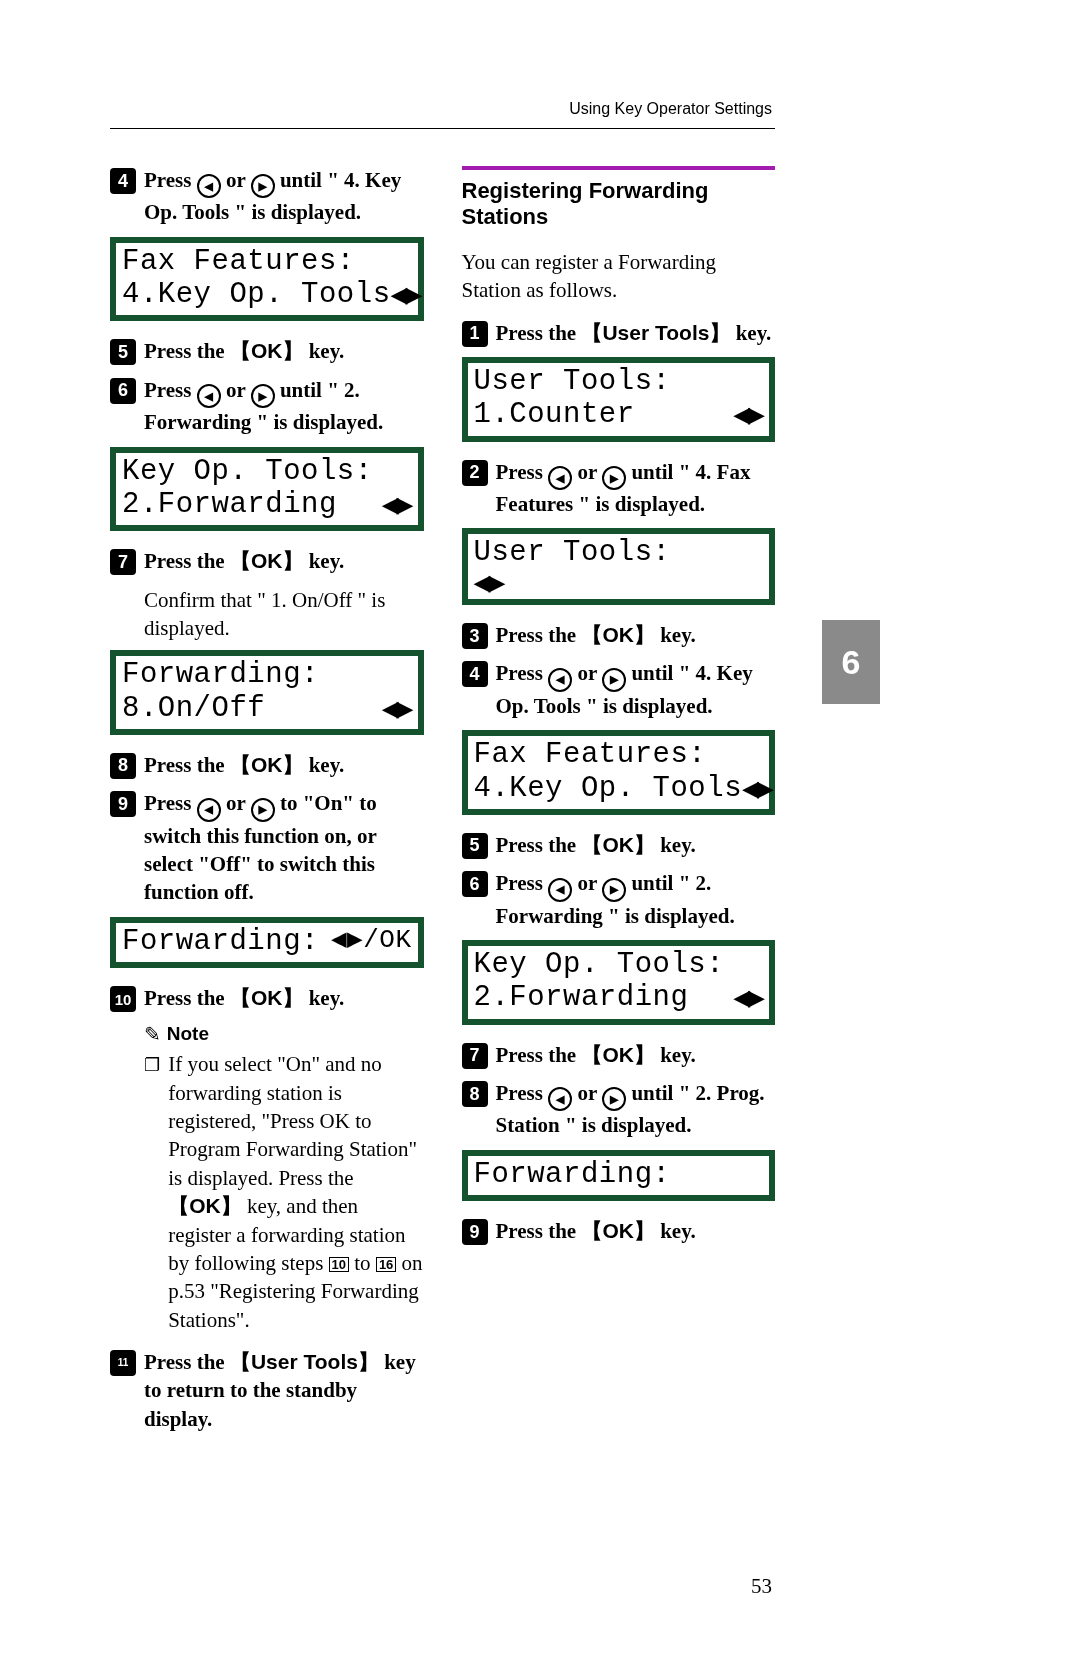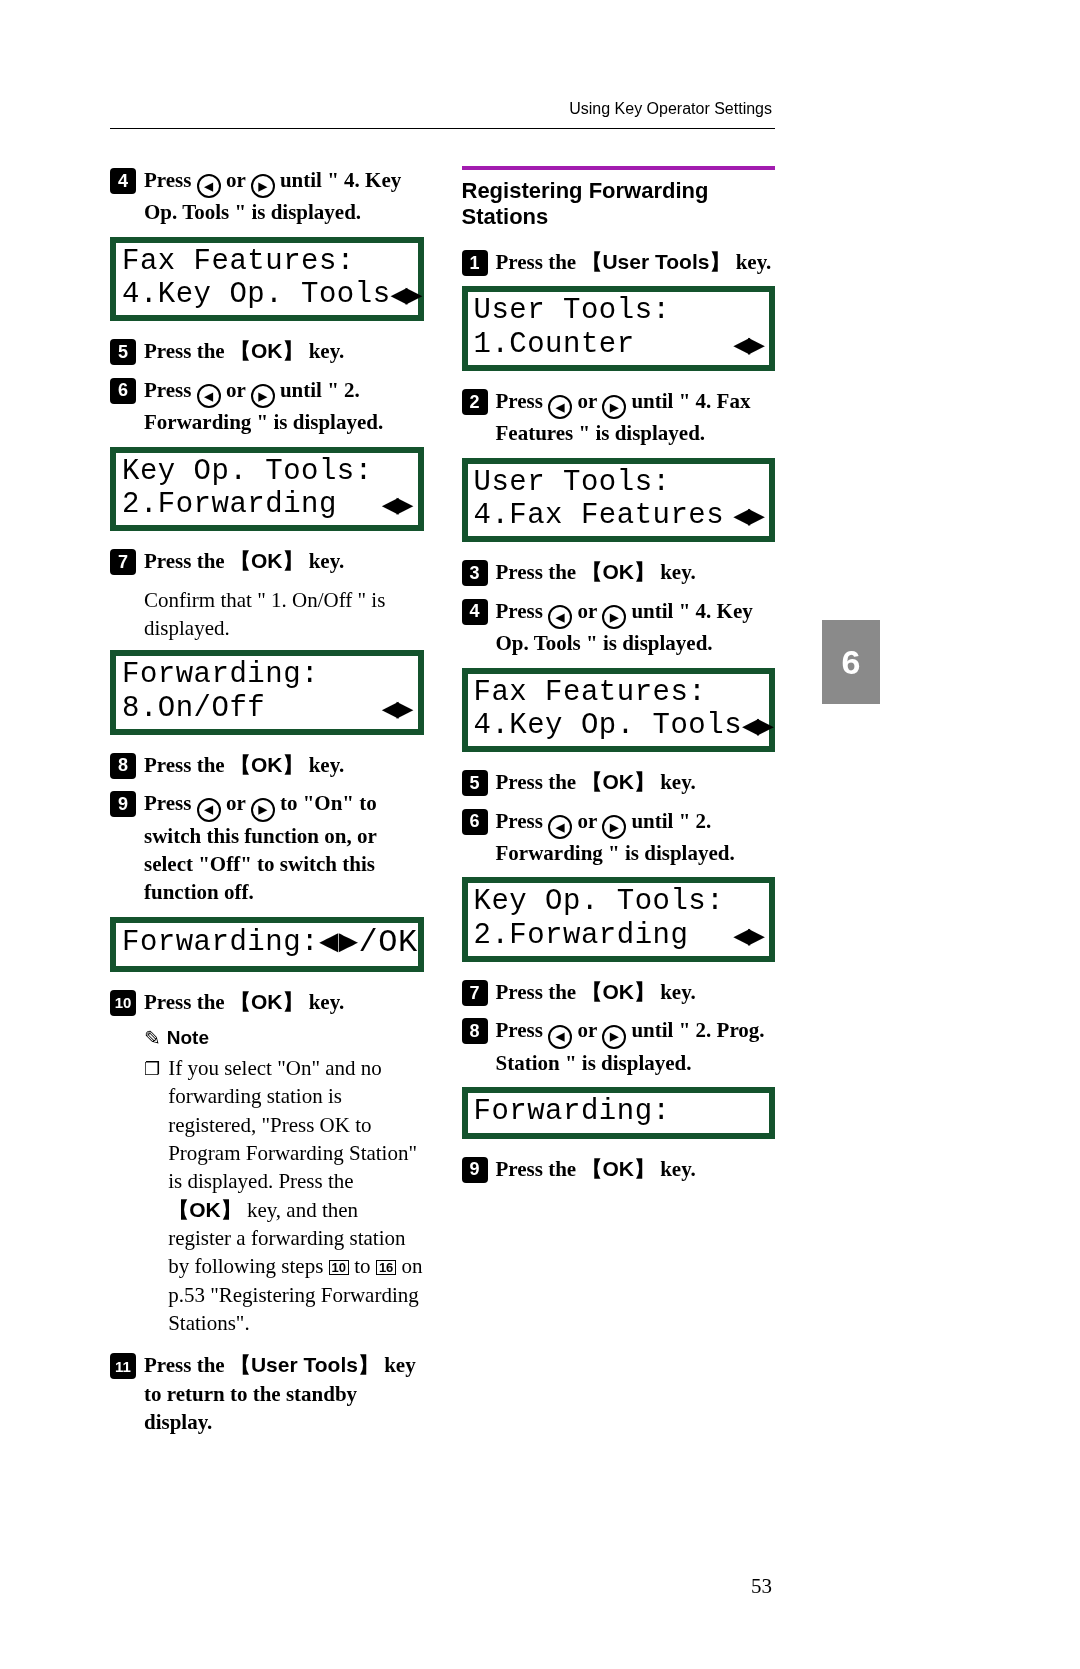--- a/index.html
+++ b/index.html
@@ -102,21 +102,21 @@
     white-space: pre;
   }
   .lcd-nav {
     font-family: Arial, sans-serif;
     font-size: 22px;
     letter-spacing: -2px;
   }
   .lcd-nav::before { content: "◀▶"; }
   .lcd-navok {
     font-family: "Courier New", monospace;
-    font-size: 32px;
+    font-size: 26px;
   }
   .confirm {
     font-size: 21px;
     line-height: 1.35;
     margin: 4px 0 8px 34px;
   }
   .note-head {
     display: flex;
     align-items: center;
     gap: 6px;
@@ -272,31 +272,32 @@
         <span class="note-title">Note</span>
       </div>
       <div class="note-body">
         <span class="note-bullet">❐</span>
         <span>
           <span>If you select "On" and no forwarding station is registered, "Press OK to Program Forwarding Station" is displayed. Press the </span><span class="keycap">OK</span><span> key, and then register a forwarding station by following steps </span><span class="inline-box">10</span><span> to </span><span class="inline-box">16</span><span> on p.53 "Registering Forwarding Stations".</span>
         </span>
       </div>
 
       <div class="step" style="margin-top:14px">
-        <div class="step-num" style="font-size:15px">11</div>
+        <div class="step-num" style="font-size:10px">11</div>
         <div class="step-body bold">
           <span>Press the </span><span class="keycap">User Tools</span><span> key to return to the standby display.</span>
         </div>
       </div>
 
     </div>
 
     <div class="col">
 
       <div class="section-head">Registering Forwarding Stations</div>
+      <div class="intro">You can register a Forwarding Station as follows.</div>
 
       <div class="step">
         <div class="step-num">1</div>
         <div class="step-body bold">
           <span>Press the </span><span class="keycap">User Tools</span><span> key.</span>
         </div>
       </div>
 
       <div class="lcd">
         <div class="lcd-row"><span>User Tools:</span></div>
@@ -305,21 +306,21 @@
 
       <div class="step">
         <div class="step-num">2</div>
         <div class="step-body bold">
           <span>Press </span><span class="arrow-circ triangle-left"></span><span> or </span><span class="arrow-circ triangle-right"></span><span> until " 4. Fax Features " is displayed.</span>
         </div>
       </div>
 
       <div class="lcd">
         <div class="lcd-row"><span>User Tools:</span></div>
-        <div class="lcd-row"><span>4.Fax Features</span><span class="lcd-nav"></span></div>
+        <div class="lcd-row"><span class="lcd-nav"></span></div>
       </div>
 
       <div class="step">
         <div class="step-num">3</div>
         <div class="step-body bold">
           <span>Press the </span><span class="keycap">OK</span><span> key.</span>
         </div>
       </div>
 
       <div class="step">

